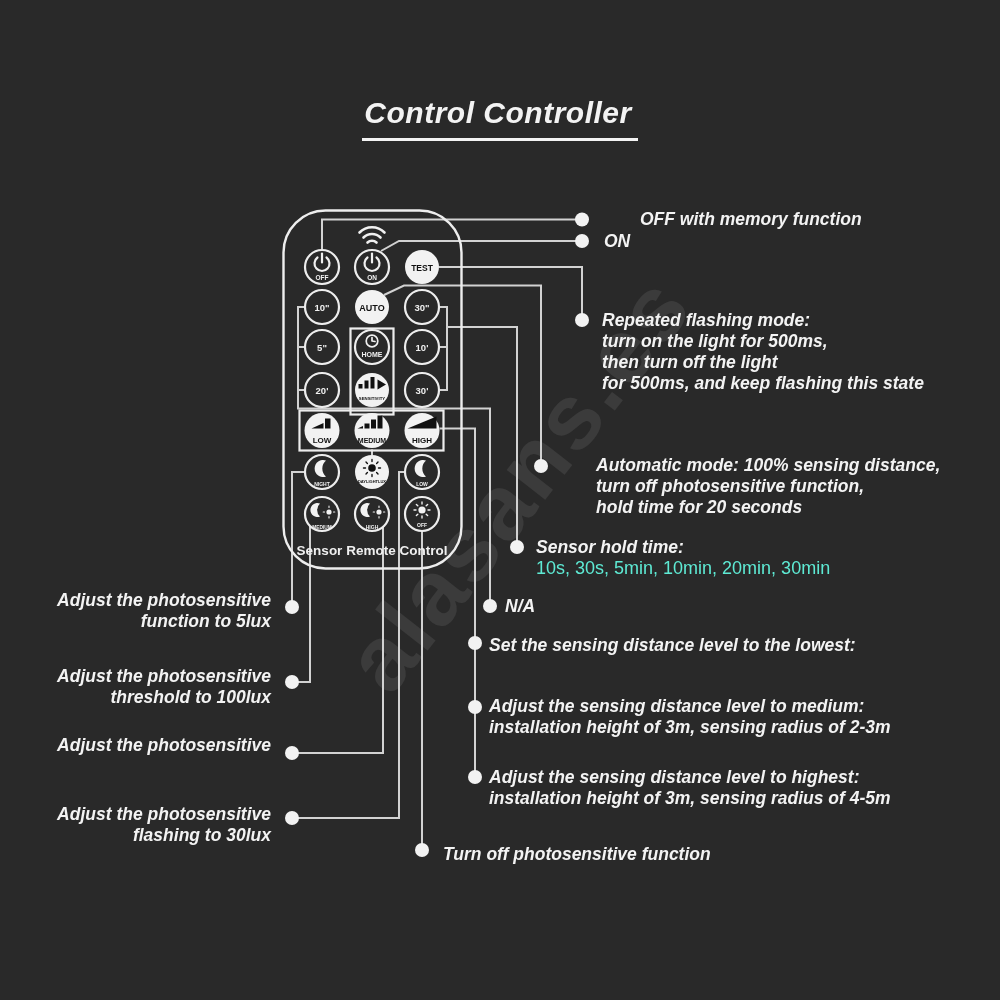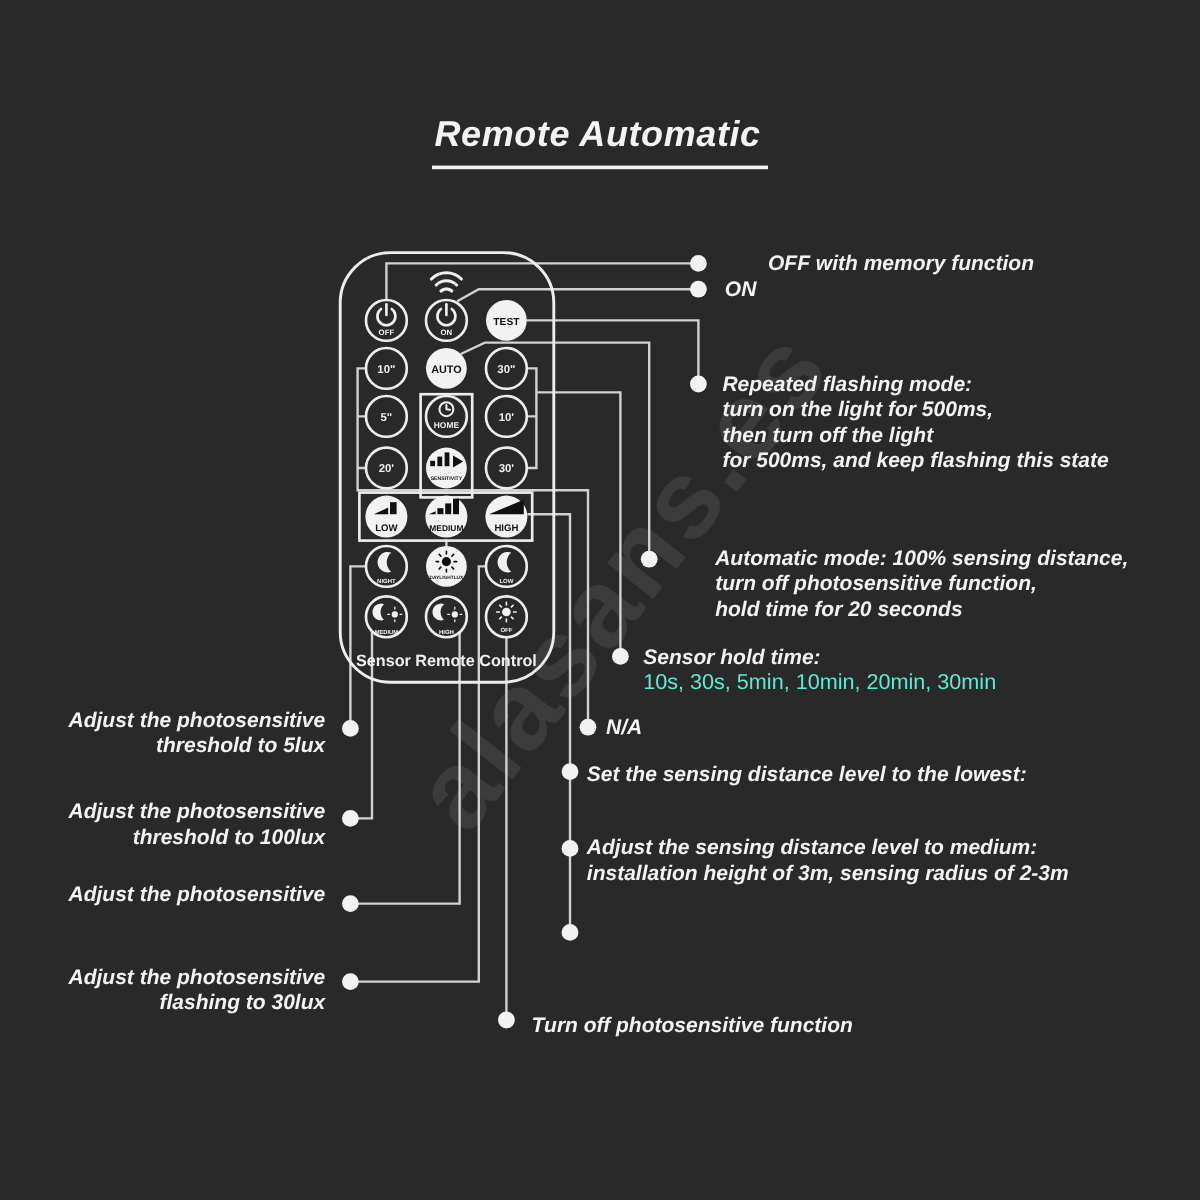--- a/index.html
+++ b/index.html
@@ -39,21 +39,21 @@
   .ann span{display:block;}
   .ann .sub{font-style:normal;font-weight:400;font-size:18px;color:#5eead4;}
   .ann-left{text-align:right;}
 </style>
 </head>
 <body>
 
 <div id="page">
 
   <div id="title-wrap">
-    <span>Remote Automatic</span>
+    <span>Control Controller</span>
   </div>
 
   <div id="watermark">alasans.es</div>
 
   <svg id="diagram" width="1000" height="1000" viewBox="0 0 1000 1000">
 
     <g>
       <polyline class="cline" points="322,250 322,219.5 582,219.5"></polyline>
       <polyline class="cline" points="381,251 399,241 582,241"></polyline>
       <polyline class="cline" points="439,267 582,267 582,320"></polyline>
@@ -274,27 +274,31 @@
   <div class="ann" style="left:505px;top:595.5px;">
     <span>N/A</span>
   </div>
   <div class="ann" style="left:489px;top:634.5px;">
     <span>Set the sensing distance level to the lowest:</span>
   </div>
   <div class="ann" style="left:489px;top:696px;">
     <span>Adjust the sensing distance level to medium:</span>
     <span>installation height of 3m, sensing radius of 2-3m</span>
   </div>
+  <div class="ann" style="left:489px;top:766.5px;">
+    <span>Adjust the sensing distance level to highest:</span>
+    <span>installation height of 3m, sensing radius of 4-5m</span>
+  </div>
   <div class="ann" style="left:443px;top:843.5px;">
     <span>Turn off photosensitive function</span>
   </div>
 
   <div class="ann ann-left" style="right:729px;top:589.5px;">
     <span>Adjust the photosensitive</span>
-    <span>threshold to 5lux</span>
+    <span>function to 5lux</span>
   </div>
   <div class="ann ann-left" style="right:729px;top:665.5px;">
     <span>Adjust the photosensitive</span>
     <span>threshold to 100lux</span>
   </div>
   <div class="ann ann-left" style="right:729px;top:734.5px;">
     <span>Adjust the photosensitive</span>
   </div>
   <div class="ann ann-left" style="right:729px;top:803.5px;">
     <span>Adjust the photosensitive</span>

